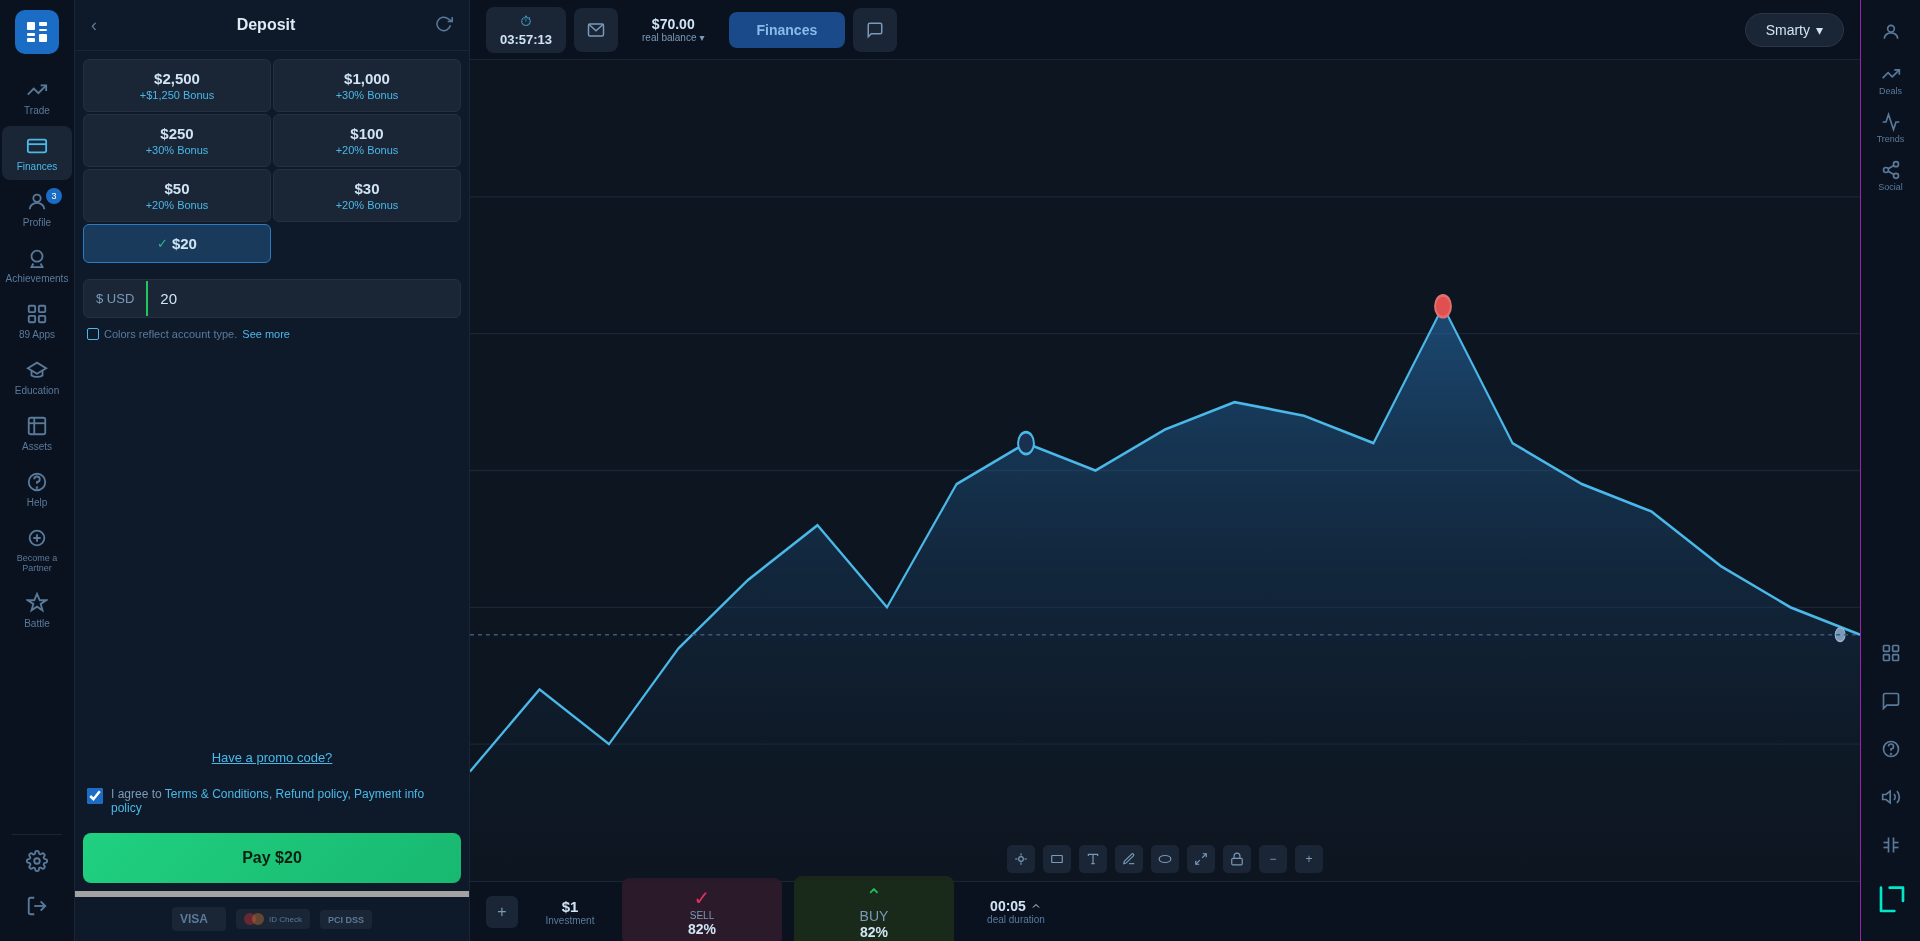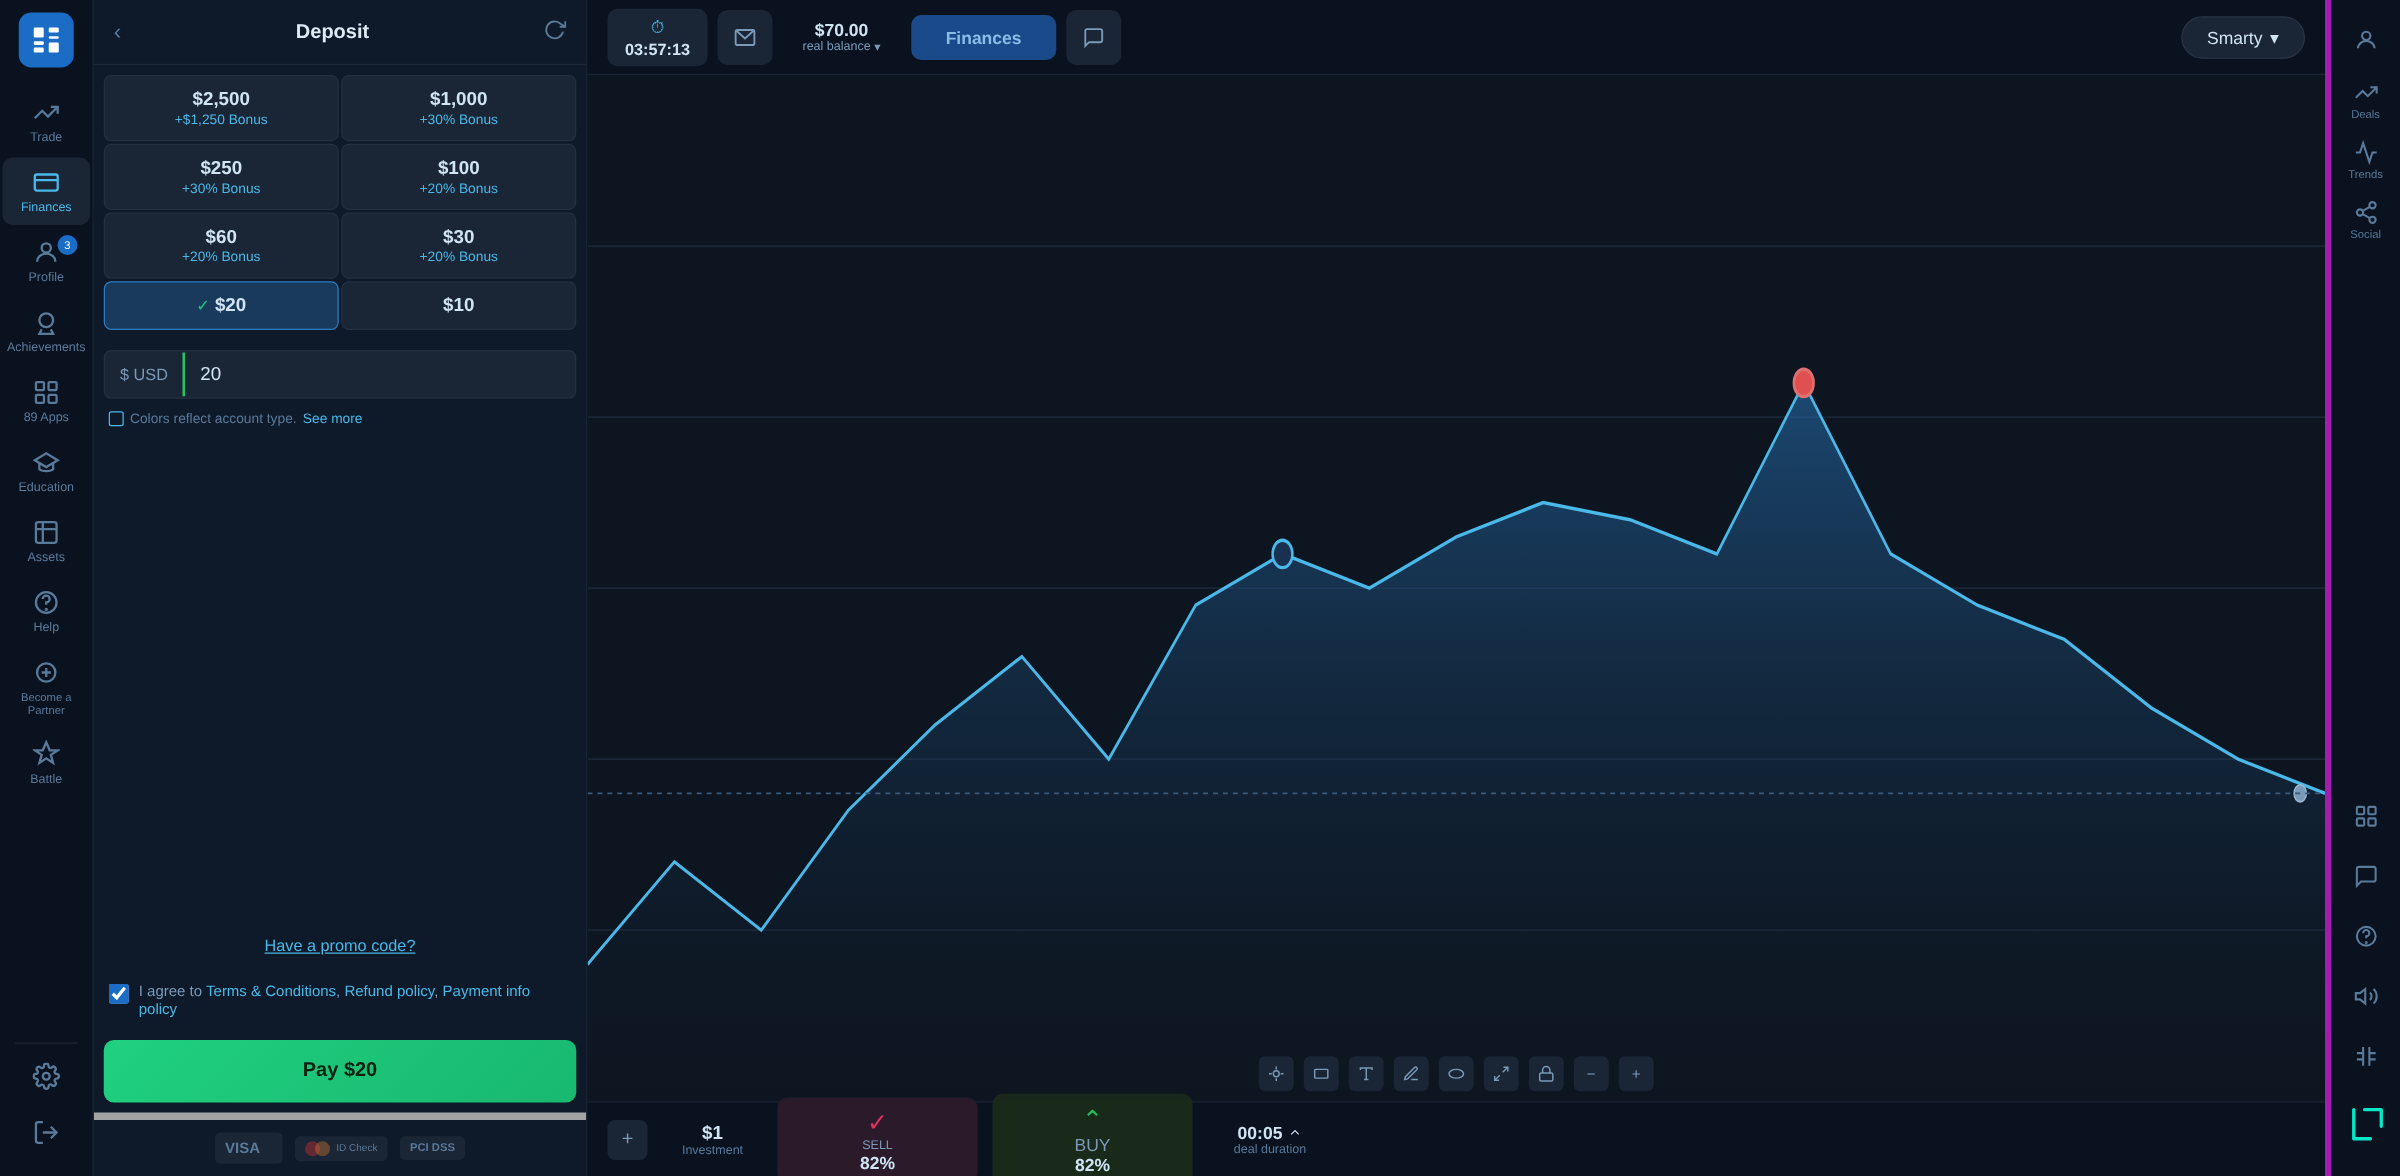--- a/index.html
+++ b/index.html
@@ -449,21 +449,21 @@
       align-items: center;
       min-width: 100px;
     }
     .duration-value { font-size: 14px; color: #d0e4f4; font-weight: 700; display: flex; align-items: center; gap: 4px; }
     .duration-label { font-size: 10px; color: #5a7a9a; }
 
     
     .right-sidebar {
       width: 60px;
       background: #0a1220;
-      border-left: 5px solid #a21caf;
+      border-left: 1px solid #a21caf;
       display: flex;
       flex-direction: column;
       align-items: center;
       padding: 10px 0;
       flex-shrink: 0;
     }
     .right-sidebar-item {
       width: 44px;
       height: 44px;
       display: flex;
@@ -674,35 +674,32 @@
     </div>
     <div class="amount-btn">
       <div class="amount-main">$250</div>
       <div class="amount-bonus">+30% Bonus</div>
     </div>
     <div class="amount-btn">
       <div class="amount-main">$100</div>
       <div class="amount-bonus">+20% Bonus</div>
     </div>
     <div class="amount-btn">
-      <div class="amount-main">$60</div>
+      <div class="amount-main">$50</div>
       <div class="amount-bonus">+20% Bonus</div>
     </div>
     <div class="amount-btn">
       <div class="amount-main">$30</div>
       <div class="amount-bonus">+20% Bonus</div>
     </div>
     <div class="amount-btn selected">
       <div style="display:flex;align-items:center;justify-content:center;gap:4px;">
         <span style="color:#20c080;font-size:13px;">✓</span>
         <div class="amount-main">$20</div>
       </div>
-    </div>
-    <div class="amount-btn">
-      <div class="amount-main">$10</div>
     </div>
   </div>
 
   <div class="deposit-input-row">
     <div class="deposit-currency-label">$ USD</div>
     <input class="deposit-input" type="text" value="20" style="">
   </div>
 
   <div class="deposit-colors-note">
     <span class="deposit-colors-indicator"></span>

